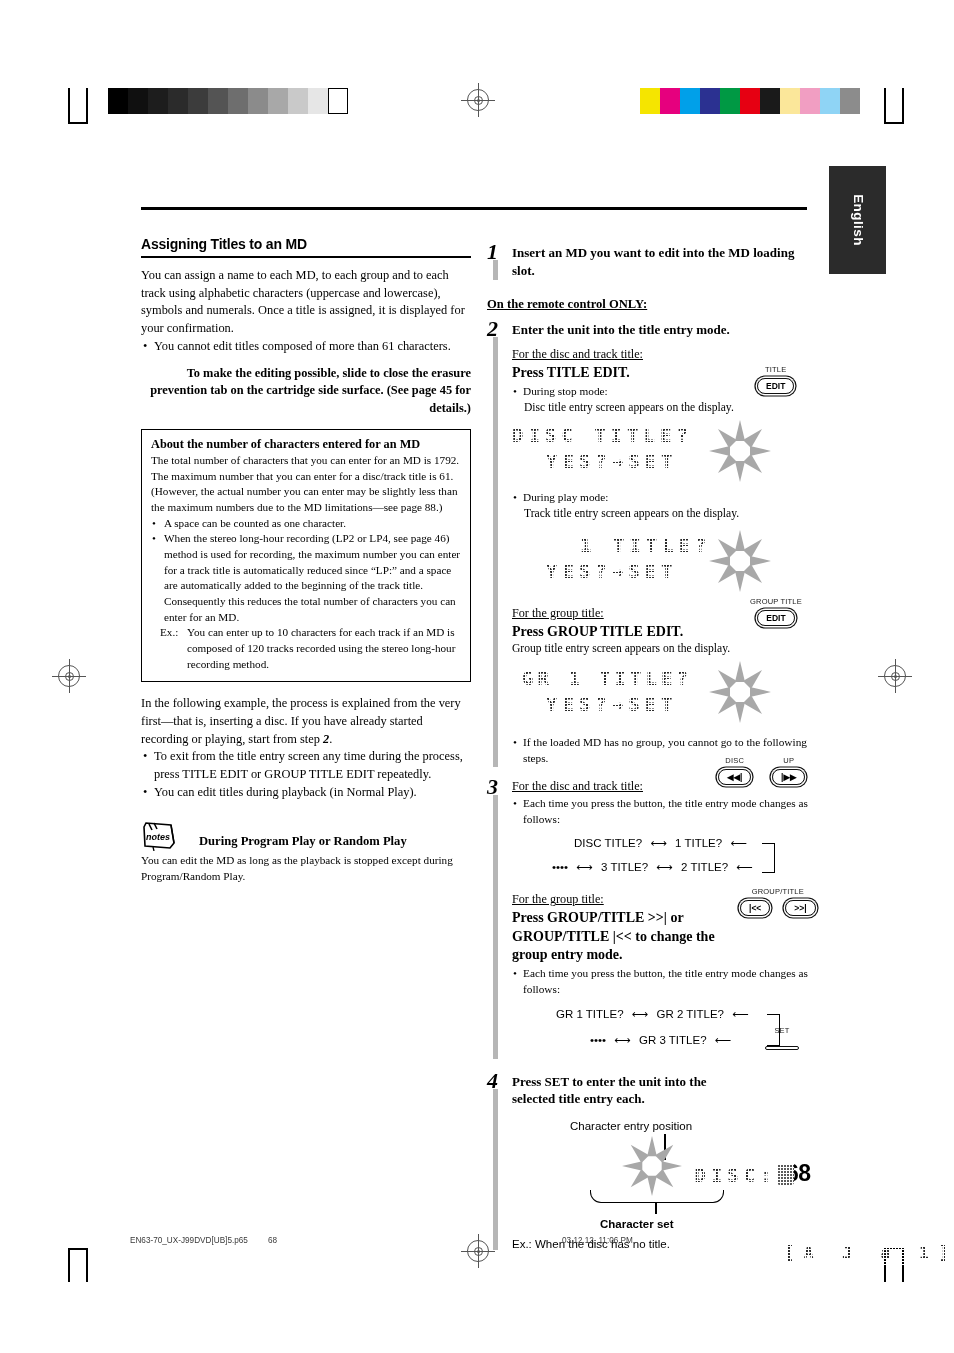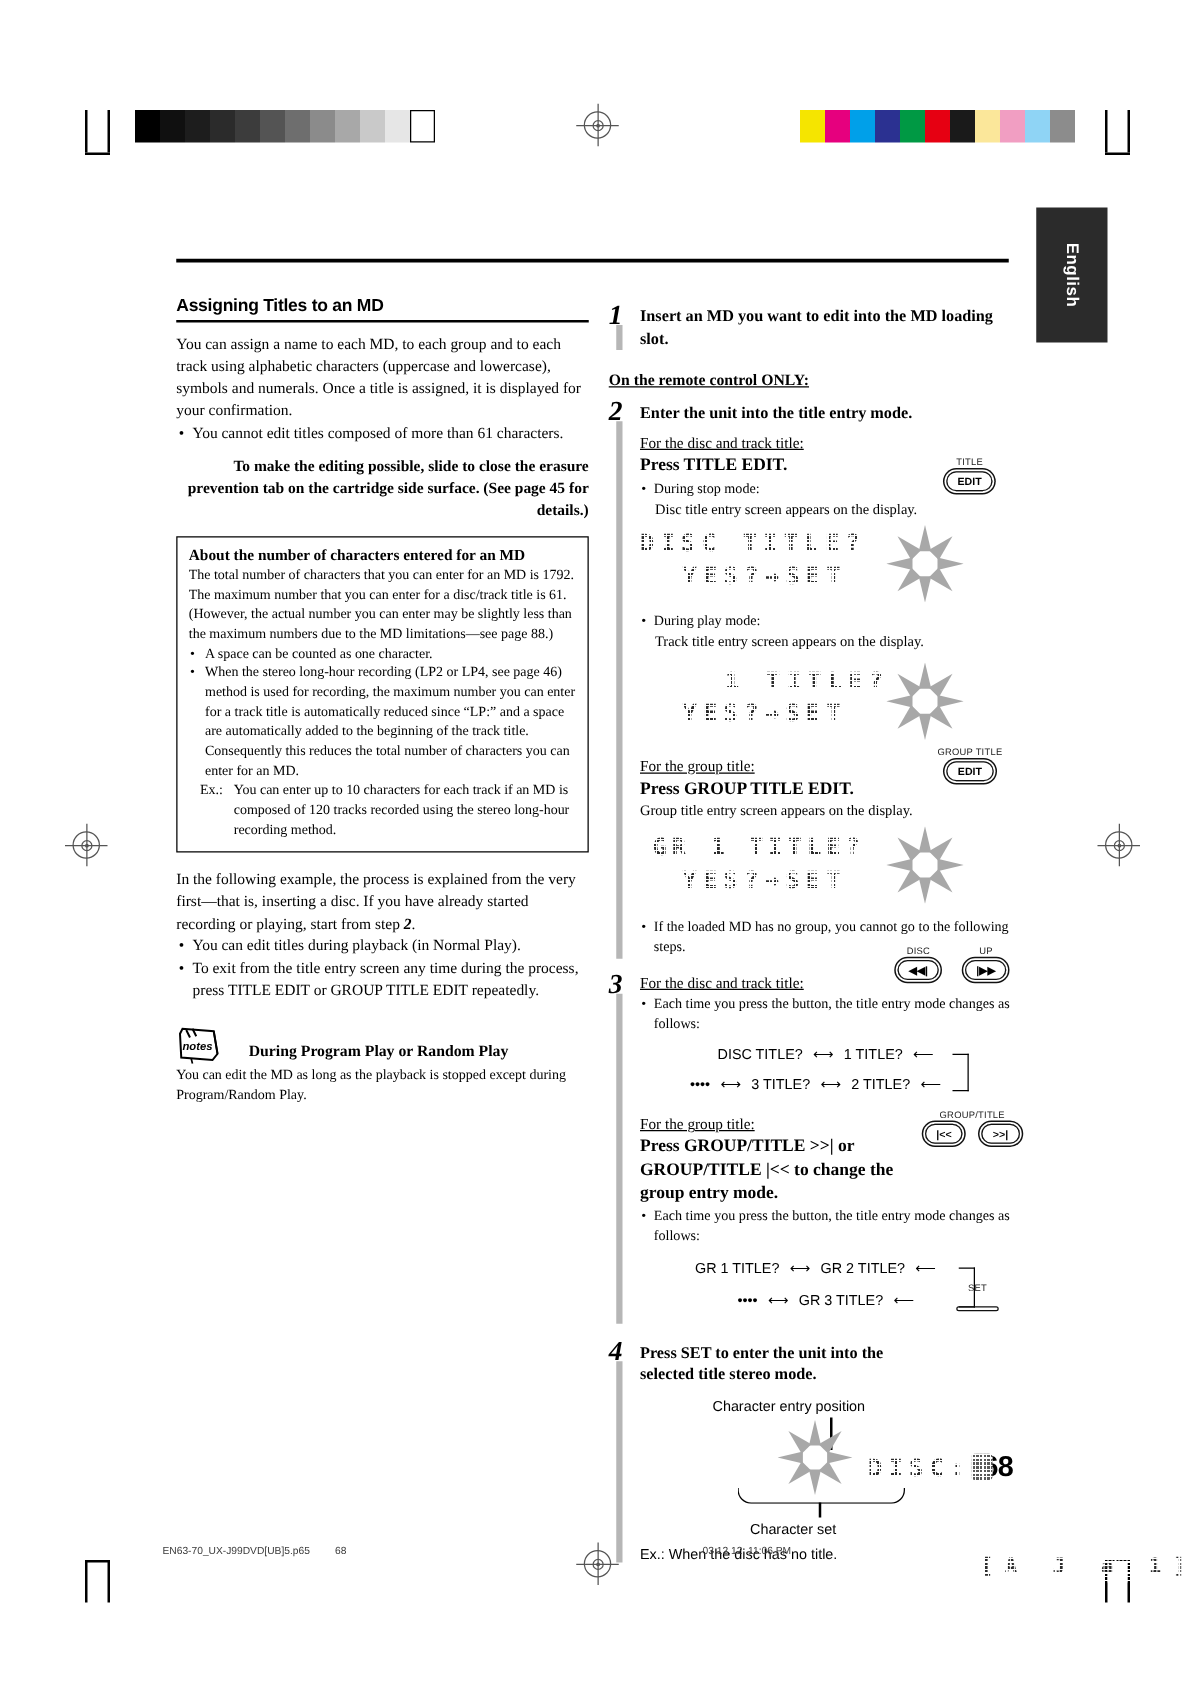--- a/index.html
+++ b/index.html
@@ -236,22 +236,22 @@
       <div class="bul2">A space can be counted as one character.</div>
       <div class="bul2">When the stereo long-hour recording (LP2 or LP4, see page 46) method is used for recording, the maximum number you can enter for a track title is automatically reduced since “LP:” and a space are automatically added to the beginning of the track title. Consequently this reduces the total number of characters you can enter for an MD.</div>
       <div class="ex">
         <span class="exlab">Ex.:</span>
         <span>You can enter up to 10 characters for each track if an MD is composed of 120 tracks recorded using the stereo long-hour recording method.</span>
       </div>
     </div>
 
     <p><span>In the following example, the process is explained from the very first—that is, inserting a disc. If you have already started recording or playing, start from step </span><b style="font-style:italic;">2</b><span>.</span></p>
 
+    <div class="bul">To exit from the title entry screen any time during the process, press TITLE EDIT or GROUP TITLE EDIT repeatedly.</div>
     <div class="bul">You can edit titles during playback (in Normal Play).</div>
-    <div class="bul">To exit from the title entry screen any time during the process, press TITLE EDIT or GROUP TITLE EDIT repeatedly.</div>
 
     <div class="noterow">
       <div class="noteicon">
         <svg width="40" height="30" viewBox="0 0 40 30">
           <path d="M3 6 L5 2 L30 4 L33 22 L29 27 L4 25 Z" fill="#fff" stroke="#000" stroke-width="1.6"></path>
           <path d="M30 4 L33 22" fill="none" stroke="#000" stroke-width="1.4"></path>
           <path d="M8 3 L11 9 M13 2 L16 8" stroke="#000" stroke-width="1.6" fill="none"></path>
           <path d="M12 26 L13 30" stroke="#000" stroke-width="1.3" fill="none"></path>
           <text x="5" y="19" font-family="Liberation Sans, sans-serif" font-size="9" font-weight="bold" font-style="italic">notes</text>
         </svg>
@@ -393,21 +393,21 @@
           <span class="arr">⟵</span>
         </div>
         <div class="hook" style="left:255px;top:7px;height:30px;"></div>
       </div>
     </div>
 
     <div class="step" style="margin-top:14px;">
       <div class="stepnum">4</div>
       <div class="stepbar" style="top:16px;bottom:0;"></div>
 
-      <div class="stephead" style="width:218px;">Press SET to enter the unit into the selected title stereo mode.</div>
+      <div class="stephead" style="width:218px;">Press SET to enter the unit into the selected title entry each.</div>
 
       <div class="callout" style="margin-top:12px;padding-left:58px;position:relative;">
         <span>Character entry position</span>
         <div class="leader" style="left:152px;top:14px;height:26px;"></div>
       </div>
 
       <div class="lcd" style="height:78px;margin-top:4px;">
         <div class="burst" style="left:110px;top:0px;">
           <svg width="60" height="60" viewBox="0 0 62 62">
             <g fill="#a8a8a8">
@@ -425,21 +425,21 @@
         <div class="lcdline" style="padding-left:18px;position:relative;">
           <span class="dotted">DISC:</span><span class="curblock"></span>
         </div>
         <div class="lcdline" style="padding-left:80px;letter-spacing:9px;font-size:17px;">
           <span class="dotted">[A J a 1]</span>
         </div>
         <div class="brace" style="left:78px;top:54px;width:132px;height:12px;"></div>
         <div class="leader" style="left:143px;top:66px;height:12px;"></div>
       </div>
 
-      <div class="callout" style="padding-left:88px;margin-top:2px;">Character set</div>
+      <div class="callout" style="padding-left:88px;margin-top:2px;font-weight:bold;">Character set</div>
 
       <div class="callout" style="margin-top:8px;">Ex.: When the disc has no title.</div>
     </div>
   </div>
 
   <div class="keywrap" style="left:757px;top:366px;">
     <div class="keycap">TITLE</div>
     <div class="key">EDIT</div>
   </div>
 

